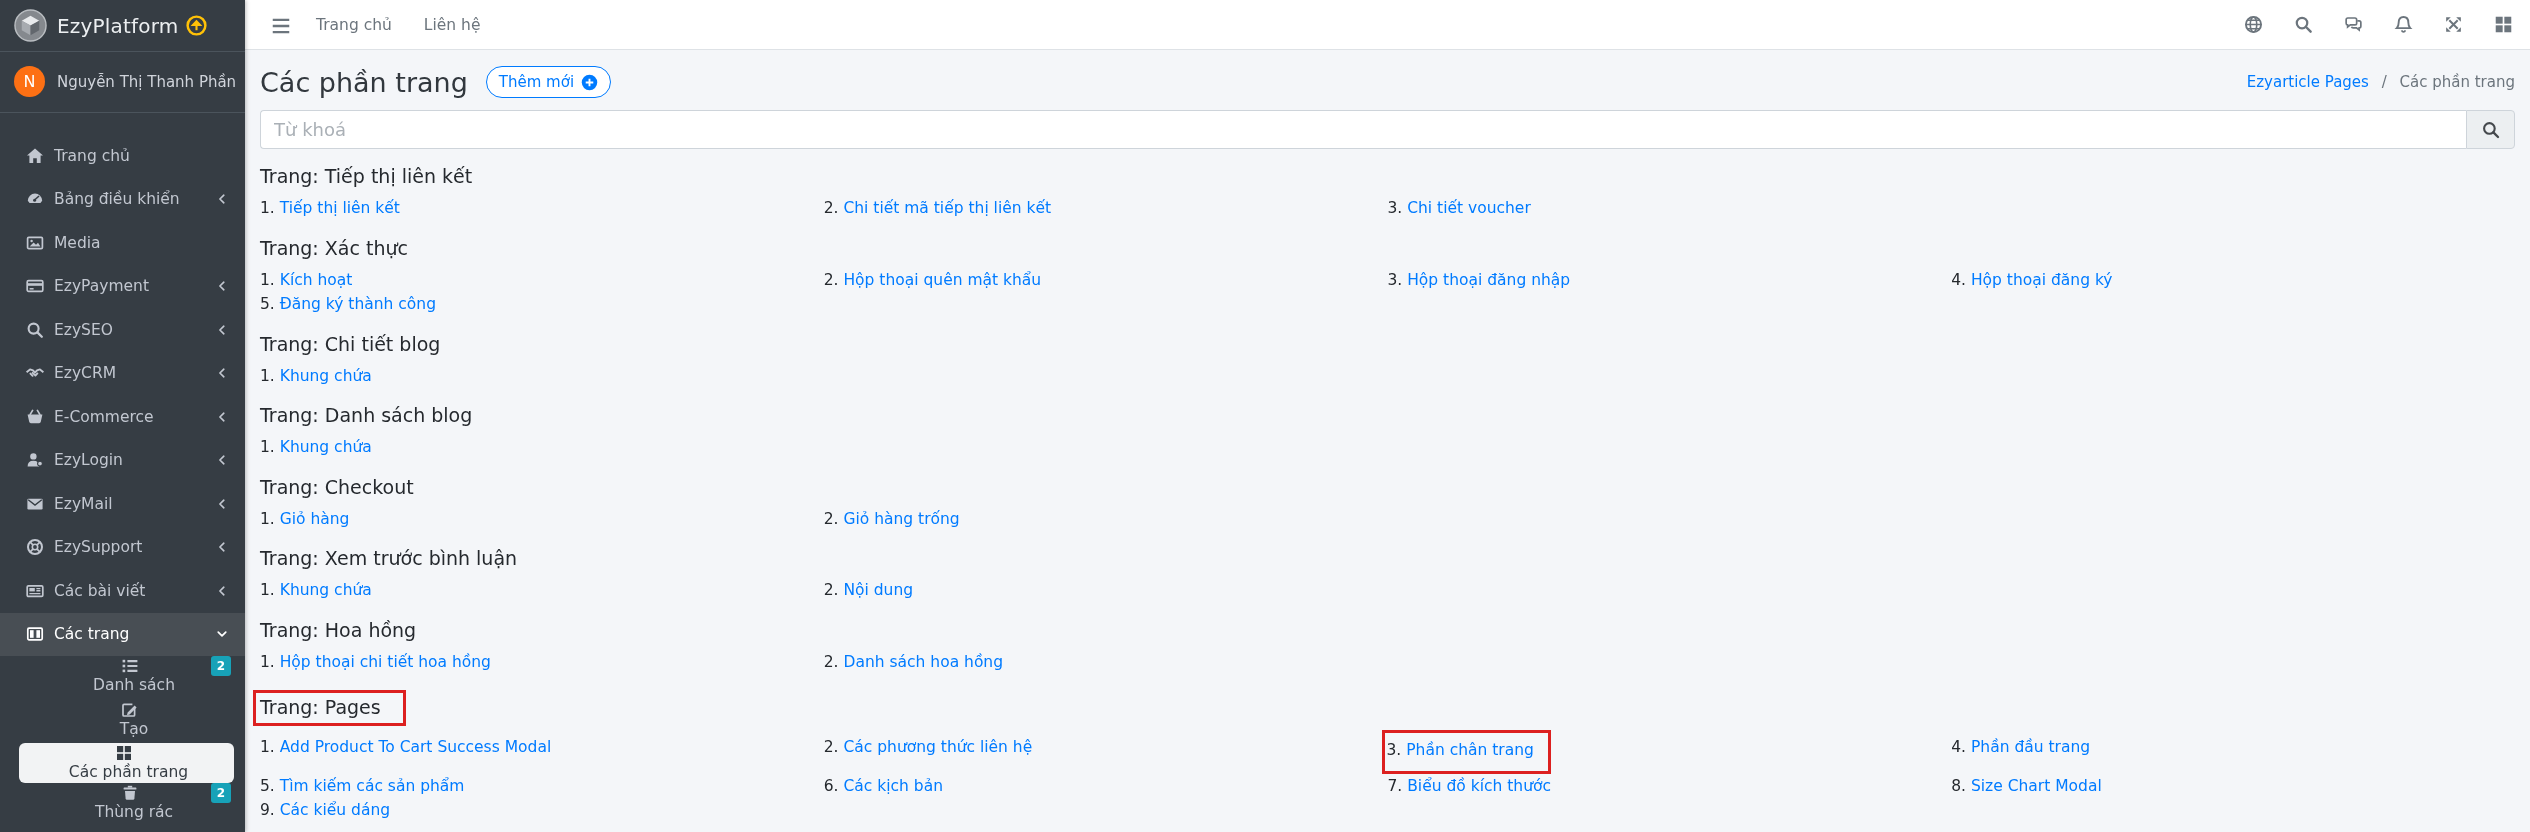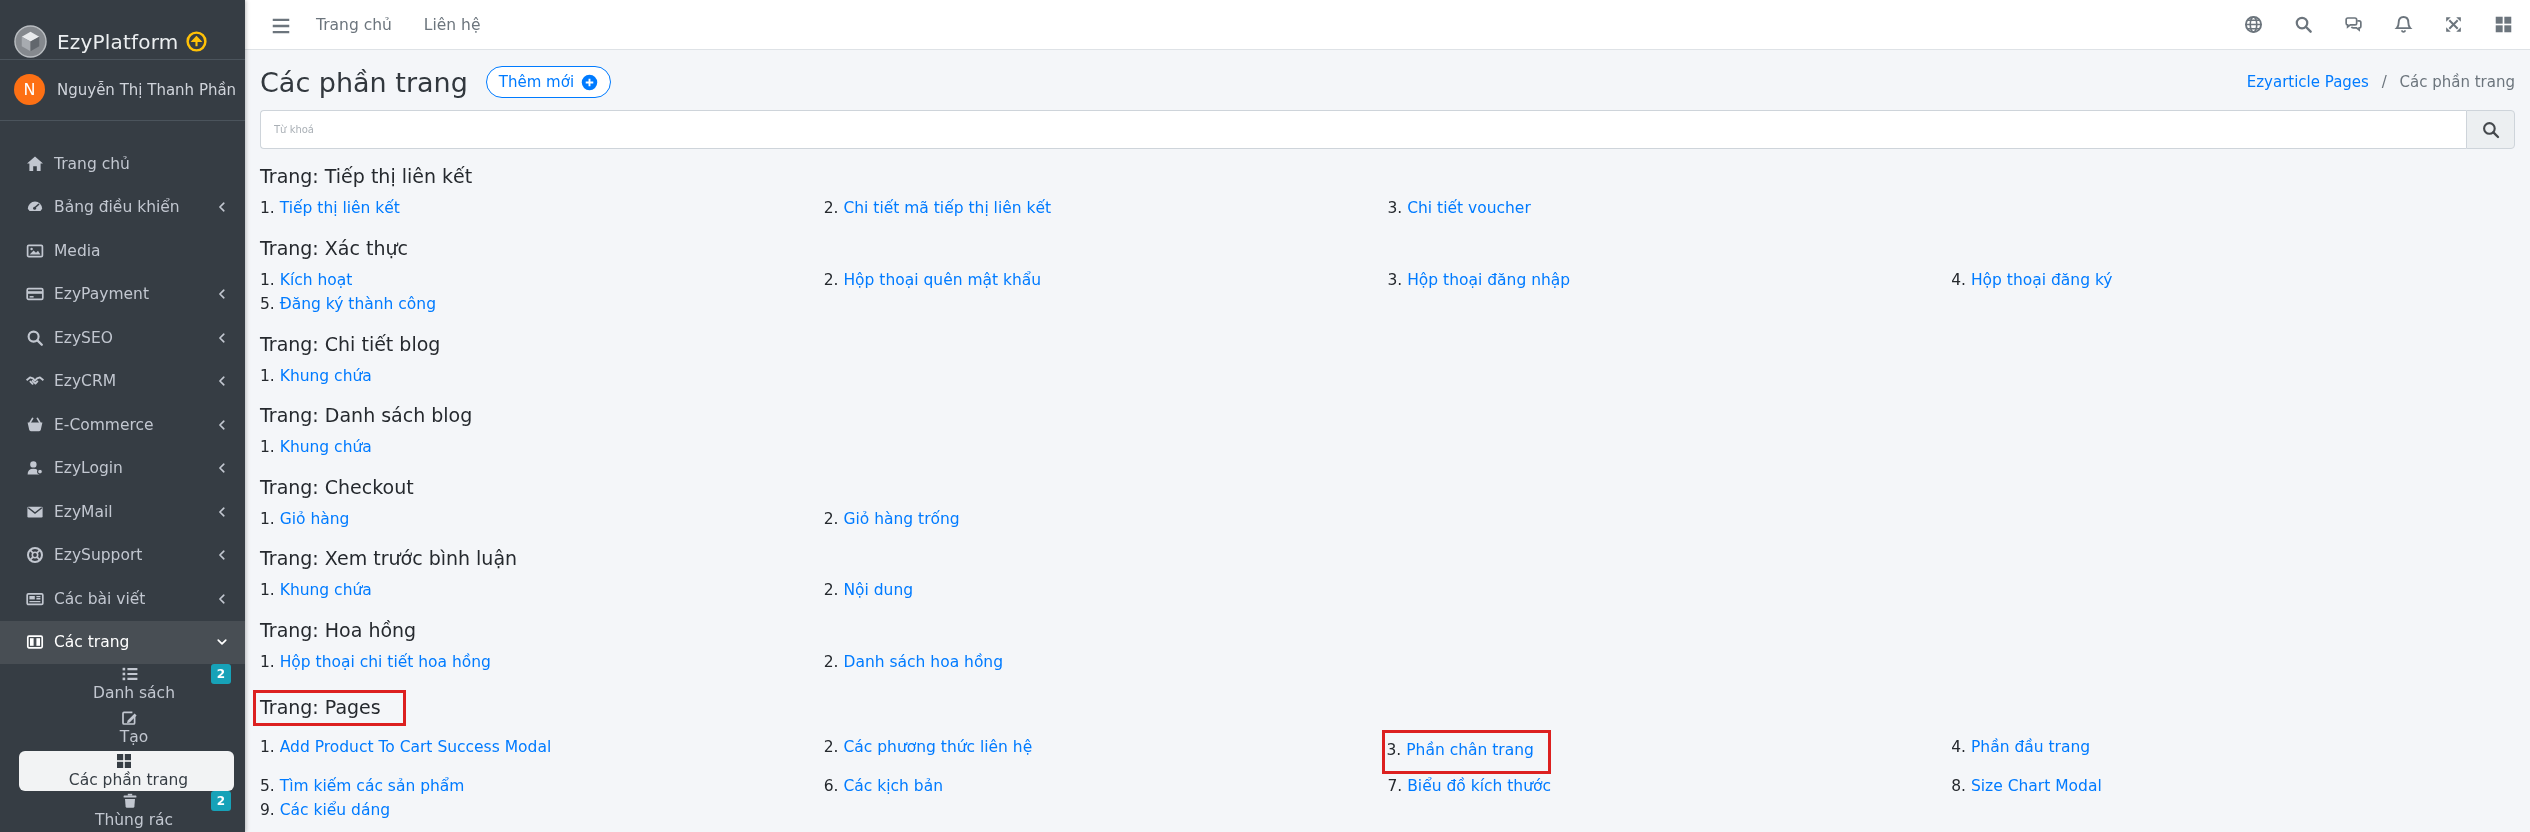--- a/index.html
+++ b/index.html
@@ -3,21 +3,21 @@
 <meta charset="utf-8">
 <style>
   * { margin:0; padding:0; box-sizing:border-box; }
   html,body { width:2530px; height:832px; overflow:hidden;
     font-family:"DejaVu Sans","Liberation Sans",sans-serif; background:#f4f6f9; }
 
   .app { display:flex; width:2530px; height:832px; }
 
   
   .sidebar { width:245px; min-width:245px; height:832px; background:#363d44; color:#c2c7d0; position:relative; z-index:5; box-shadow:1px 0 4px rgba(0,0,0,.25); }
-  .brand { height:36px; display:flex; align-items:center; padding:17px 14px; border-bottom:1px solid #4b545c;margin-top:24px; }
+  .brand { height:52px; display:flex; align-items:center; padding:17px 14px; border-bottom:1px solid #4b545c; }
   .brand-logo { width:33px; height:33px; margin-right:10px; flex:none; }
   .brand-text { color:#eceff1; font-size:20px; letter-spacing:.2px; white-space:nowrap; }
   .brand-upgrade { margin-left:7px; width:21px; height:21px; flex:none; }
   .user-panel { display:flex; align-items:center; padding:14px 14px 15px; border-bottom:1px solid #4b545c; }
   .avatar { width:31px; height:31px; border-radius:50%; background:#fd7014; color:#fff; font-size:16px;
             display:flex; align-items:center; justify-content:center; margin-right:12px; flex:none; }
   .user-name { font-size:15px; color:#d0d4db; white-space:nowrap; }
 
   .side-nav { padding-top:21px; }
   .nav-item { height:43.5px; display:flex; align-items:center; padding:0 14px 0 25px; position:relative; cursor:pointer; }
@@ -45,21 +45,21 @@
              color:#007bff; font-size:15px; padding:6px 12px; border-radius:16px; cursor:pointer;
              font-family:inherit; }
   .add-btn .plus { width:17px; height:17px; margin-left:7px; }
   .breadcrumb { margin-left:auto; font-size:15px; }
   .breadcrumb a { color:#007bff; text-decoration:none; }
   .breadcrumb .sep { color:#6c757d; margin:0 8px; }
   .breadcrumb .cur { color:#6c757d; }
 
   .searchbar { display:flex; width:100%; height:39px; margin-bottom:6px; }
   .searchbar input { flex:1; border:1px solid #ced4da; border-right:none; border-radius:4px 0 0 4px; padding:0 13px;
-                     font-size:10px; color:#495057; outline:none; background:#fff; font-family:inherit; }
+                     font-size:18px; color:#495057; outline:none; background:#fff; font-family:inherit; }
   .searchbar input::placeholder { color:#aab0b6; }
   .search-btn { width:49px; background:#eceff1; border:1px solid #ced4da; border-radius:0 4px 4px 0;
                 display:flex; align-items:center; justify-content:center; color:#44484c; cursor:pointer; }
   .search-btn svg { width:20px; height:20px; }
 
   .section { margin-top:16px; }
   .section-title { font-size:19px; font-weight:400; color:#25292e; margin-bottom:9px; }
   .section-title .boxed { display:inline-block; border:3px solid #dc2020; padding:3px 22px 5px 4px; margin-left:-7px; }
   .items-grid { display:grid; grid-template-columns:repeat(4,1fr); }
   .sec-item { line-height:24.5px; font-size:15.5px; color:#25292e; white-space:nowrap; }

